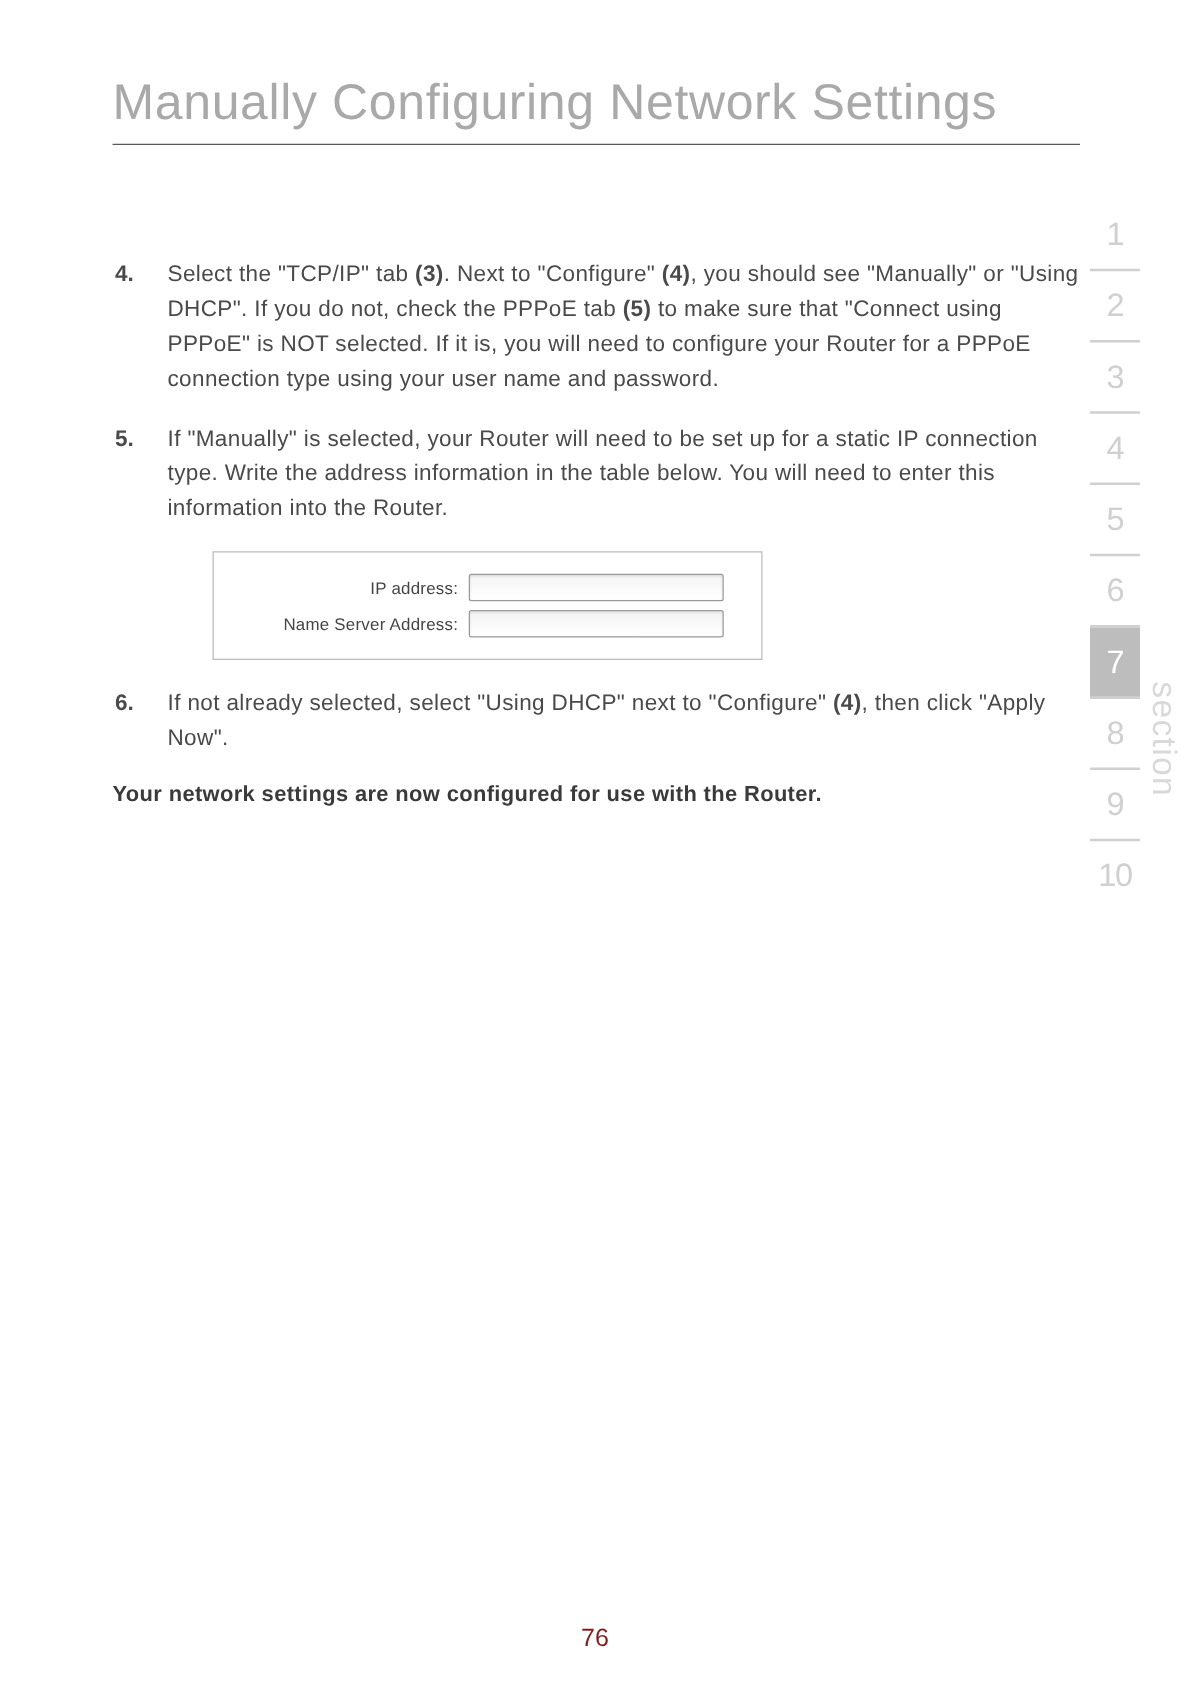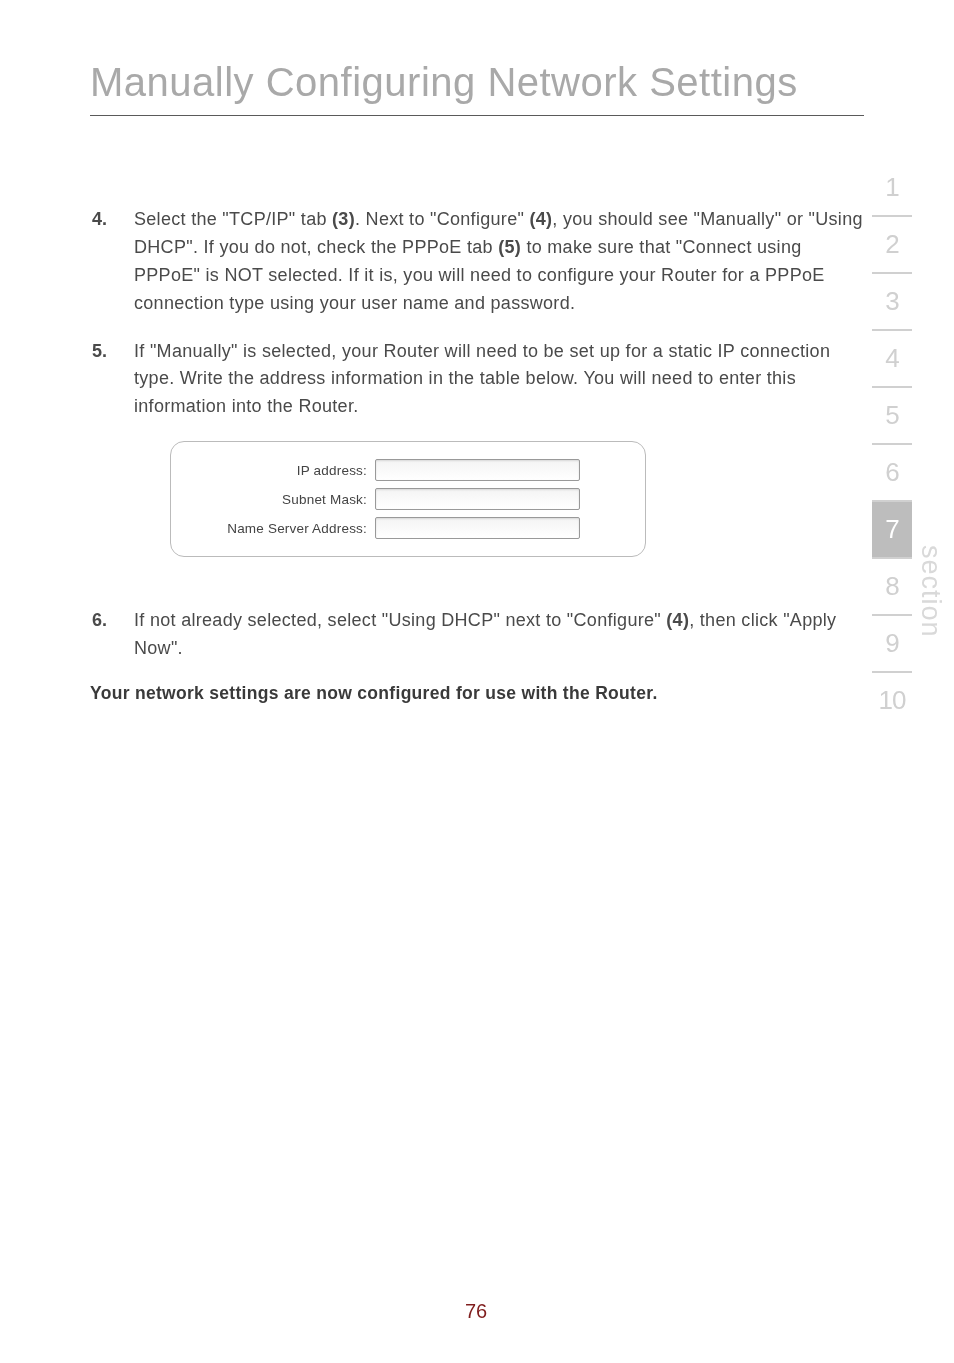--- a/index.html
+++ b/index.html
@@ -36,25 +36,25 @@
   }
   .num {
     font-weight: 700;
     min-width: 42px;
     margin-left: 2px;
   }
   .body { flex: 1; letter-spacing: 0.3px; }
   .body b { font-weight: 700; }
 
   .form-img {
-    margin: 20px 0 50px 80px;
+    margin: 20px 0 21px 80px;
     border: 1px solid #bbb;
-    border-radius: 14px;
+    border-radius: 0;
     padding: 10px 30px 10px 14px;
-    width: 476px;
+    width: 440px;
     font-family: "Helvetica Neue", Arial, sans-serif;
     color: #444;
   }
   .form-row {
     display: flex;
     align-items: center;
     margin: 7px 0;
   }
   .form-label {
     width: 190px;
@@ -141,24 +141,20 @@
     <div class="num">5.</div>
     <div class="body">If "Manually" is selected, your Router will need to be set up for a static IP connection type. Write the address information in the table below. You will need to enter this information into the Router.</div>
   </div>
 
   <div class="form-img">
     <div class="form-row">
       <div class="form-label">IP address:</div>
       <input class="form-input" value="" style="">
     </div>
     <div class="form-row">
-      <div class="form-label">Subnet Mask:</div>
-      <input class="form-input" value="" style="">
-    </div>
-    <div class="form-row">
       <div class="form-label">Name Server Address:</div>
       <input class="form-input" value="" style="">
     </div>
   </div>
 
   <div class="list-item">
     <div class="num">6.</div>
     <div class="body">If not already selected, select "Using DHCP" next to "Configure" <b>(4)</b>, then click "Apply Now".</div>
   </div>
 

